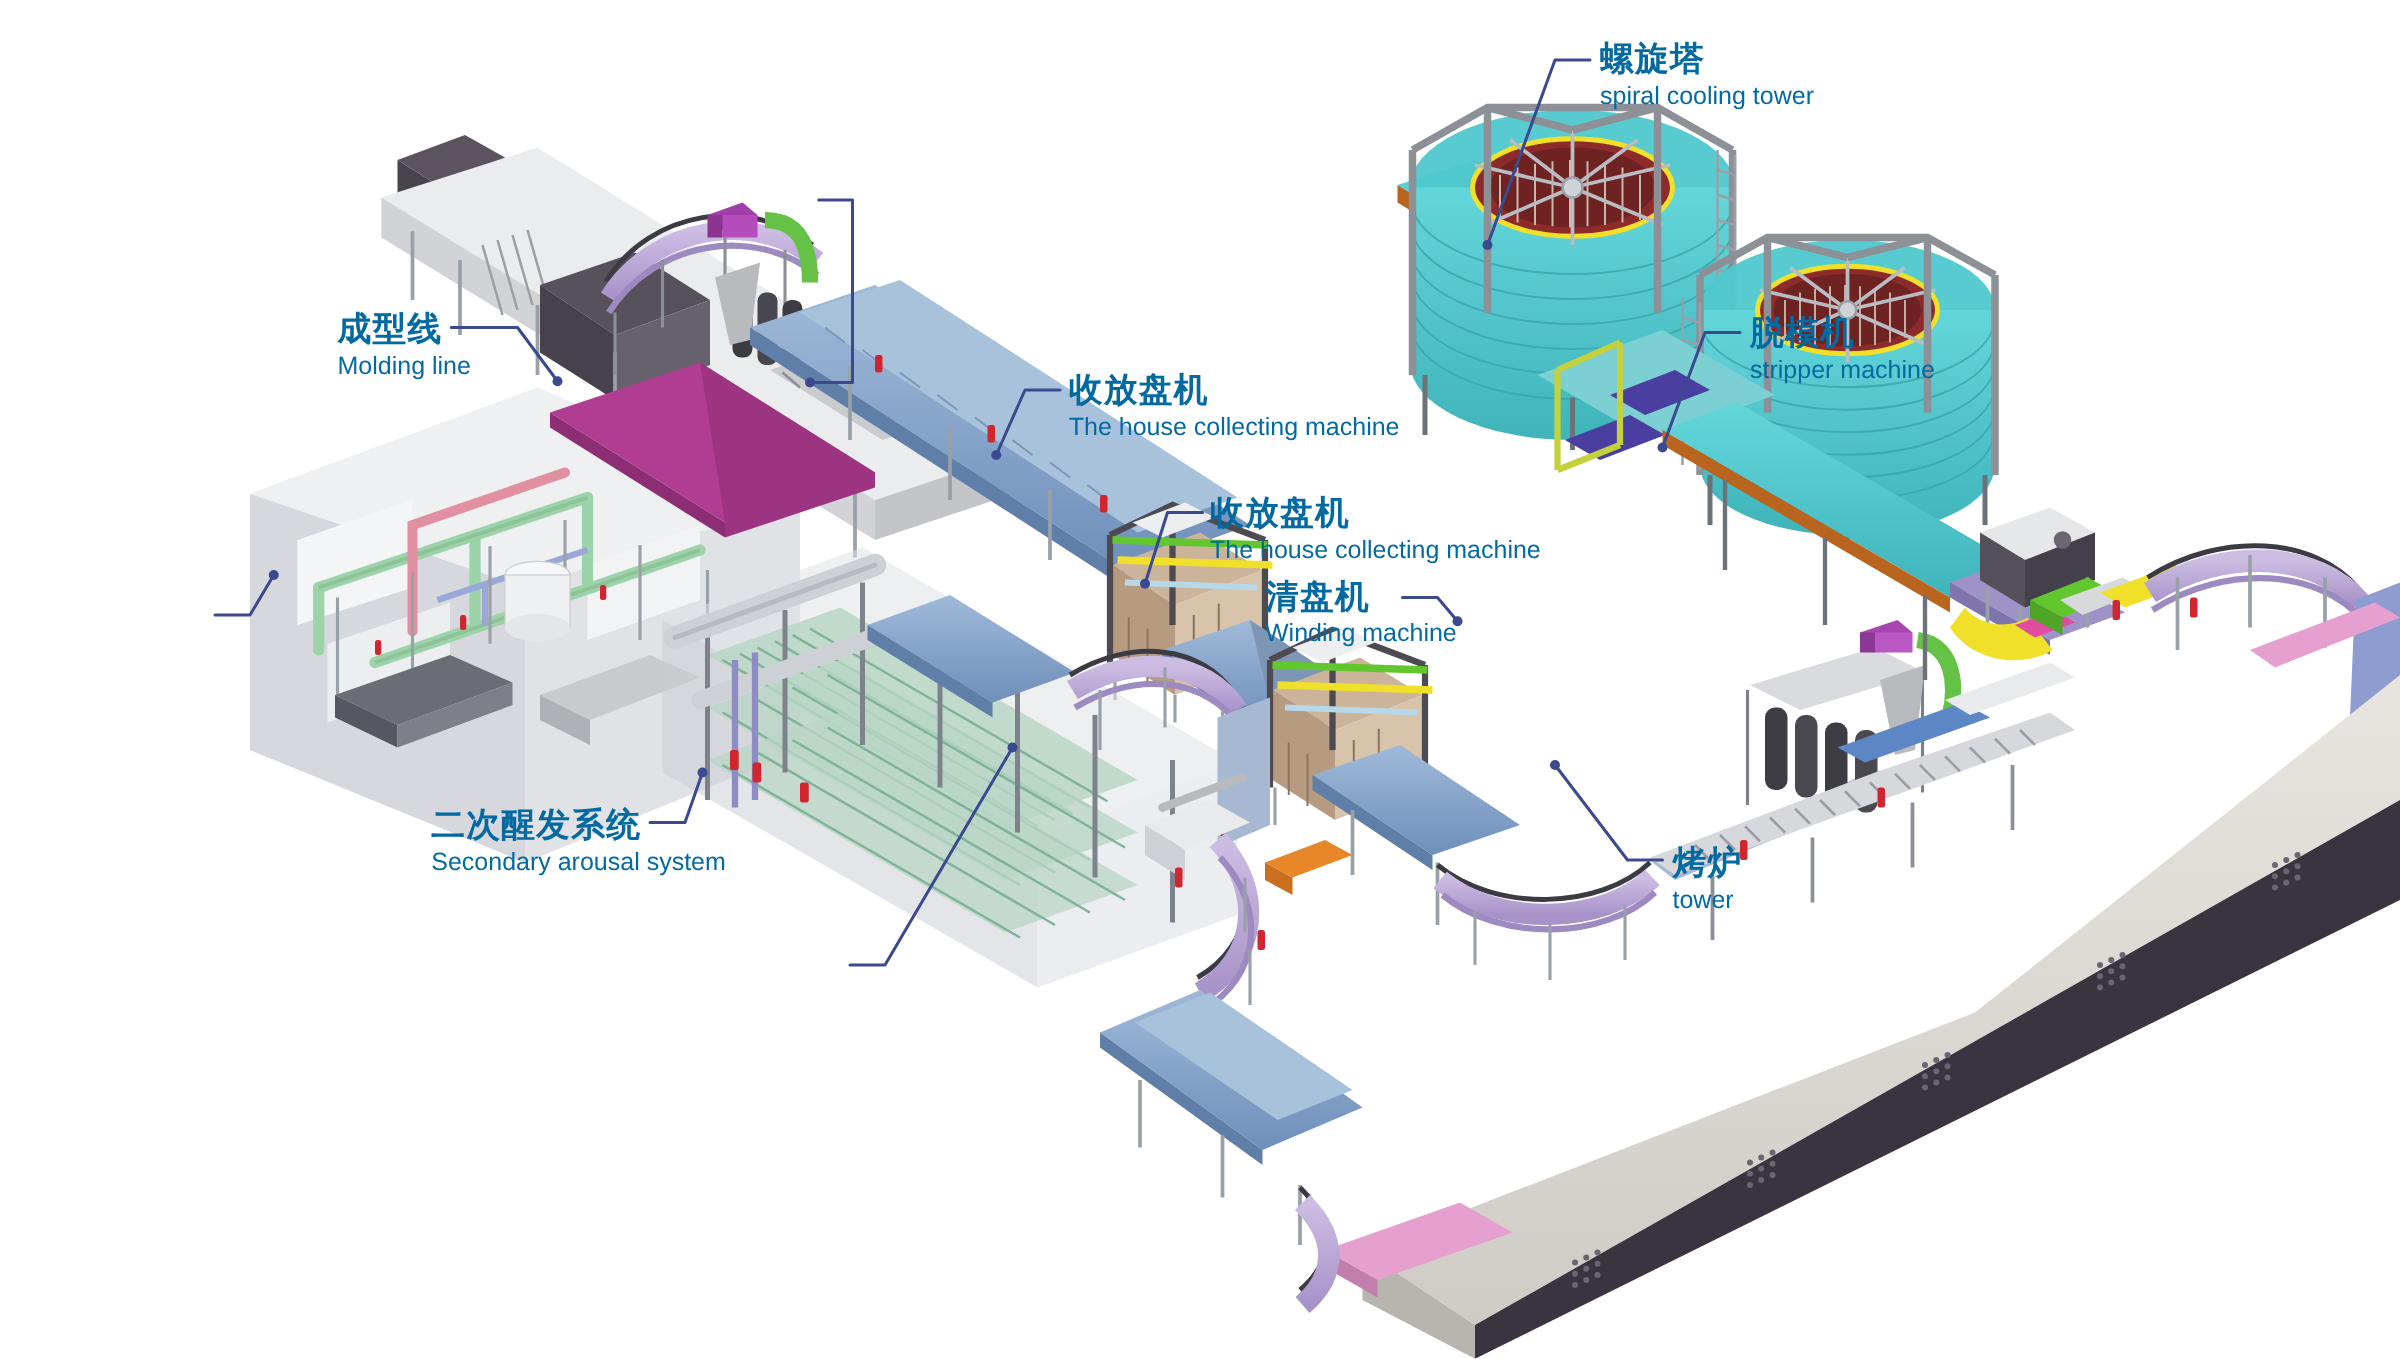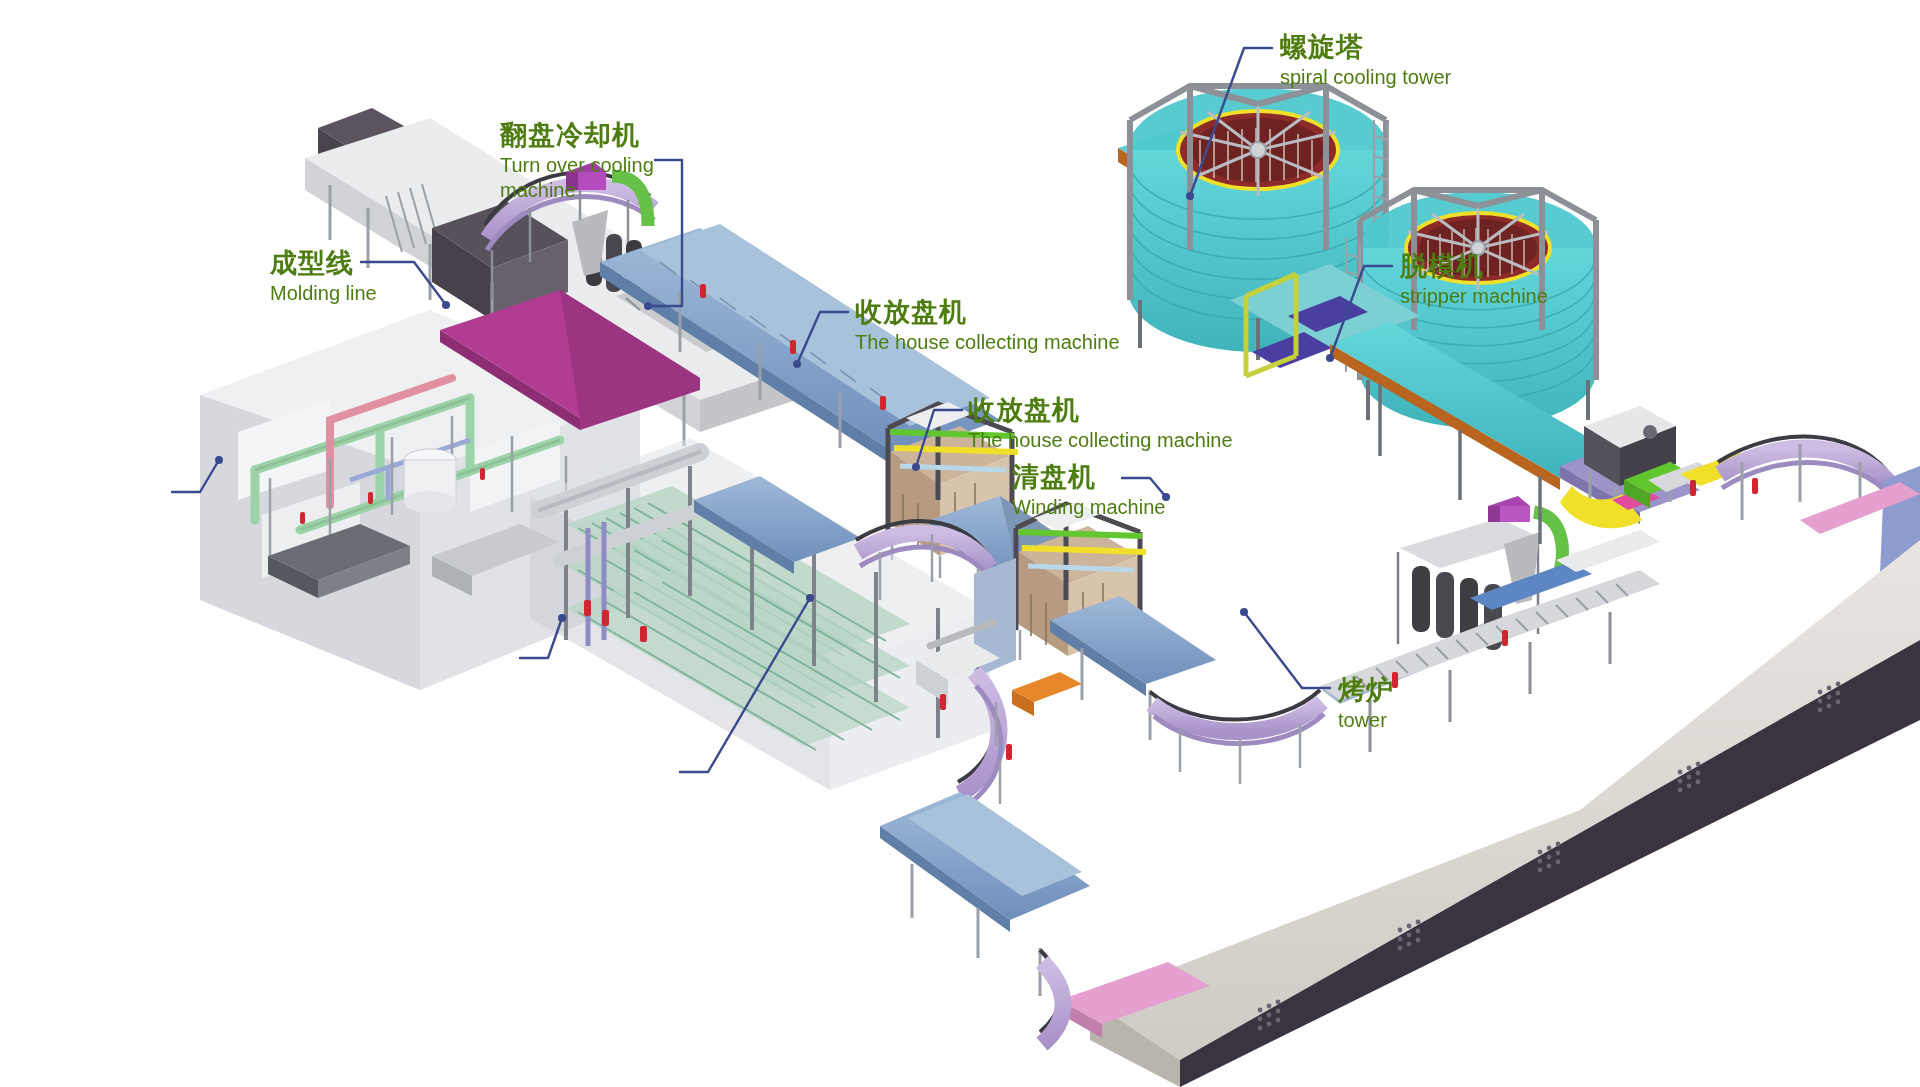--- a/index.html
+++ b/index.html
@@ -1,21 +1,21 @@
 <!DOCTYPE html>
 <html><head>
 <meta charset="utf-8">
 <style>
   html,body{margin:0;padding:0;background:#ffffff;}
   body{width:1920px;height:1087px;overflow:hidden;
        font-family:"Liberation Sans","DejaVu Sans",sans-serif;}
   #stage{position:relative;width:1920px;height:1087px;background:#ffffff;}
   svg.layer{position:absolute;left:0;top:0;width:1920px;height:1087px;}
 
-  .lbl{position:absolute;color:#4d7c0f;}
+  .lbl{position:absolute;color:#0369a1;}
   .lbl .cn{font-size:27px;font-weight:700;letter-spacing:1px;line-height:1.12;white-space:nowrap;}
   .lbl .en{font-size:20px;font-weight:400;line-height:1.25;margin-top:3px;white-space:pre-line;}
 </style>
 </head>
 <body>
 
 <div id="stage">
 
 <svg class="layer" viewBox="0 0 1920 1087">
   <defs>
@@ -742,25 +742,20 @@
     <path d="M1330,688 L1302,688 L1244,612"></path>
     <circle cx="1244" cy="612" r="4" fill="#3b4a8f" stroke="none"></circle>
   </g>
 </svg>
 
 <div class="lbl" style="left:270px;top:248px;">
   <div class="cn">成型线</div>
   <div class="en">Molding line</div>
 </div>
 
-<div class="lbl" style="left:500px;top:120px;">
-  <div class="cn">翻盘冷却机</div>
-  <div class="en">Turn over cooling
-machine</div>
-</div>
 
 <div class="lbl" style="left:1280px;top:32px;">
   <div class="cn">螺旋塔</div>
   <div class="en">spiral cooling tower</div>
 </div>
 
 <div class="lbl" style="left:855px;top:297px;">
   <div class="cn">收放盘机</div>
   <div class="en">The house collecting machine</div>
 </div>
@@ -774,20 +769,24 @@
   <div class="cn">脱模机</div>
   <div class="en">stripper machine</div>
 </div>
 
 <div class="lbl" style="left:1012px;top:462px;">
   <div class="cn">清盘机</div>
   <div class="en">Winding machine</div>
 </div>
 
 
+<div class="lbl" style="left:345px;top:645px;">
+  <div class="cn">二次醒发系统</div>
+  <div class="en">Secondary arousal system</div>
+</div>
 
 
 <div class="lbl" style="left:1338px;top:675px;">
   <div class="cn">烤炉</div>
   <div class="en">tower</div>
 </div>
 
 </div>
 
 </body></html>

